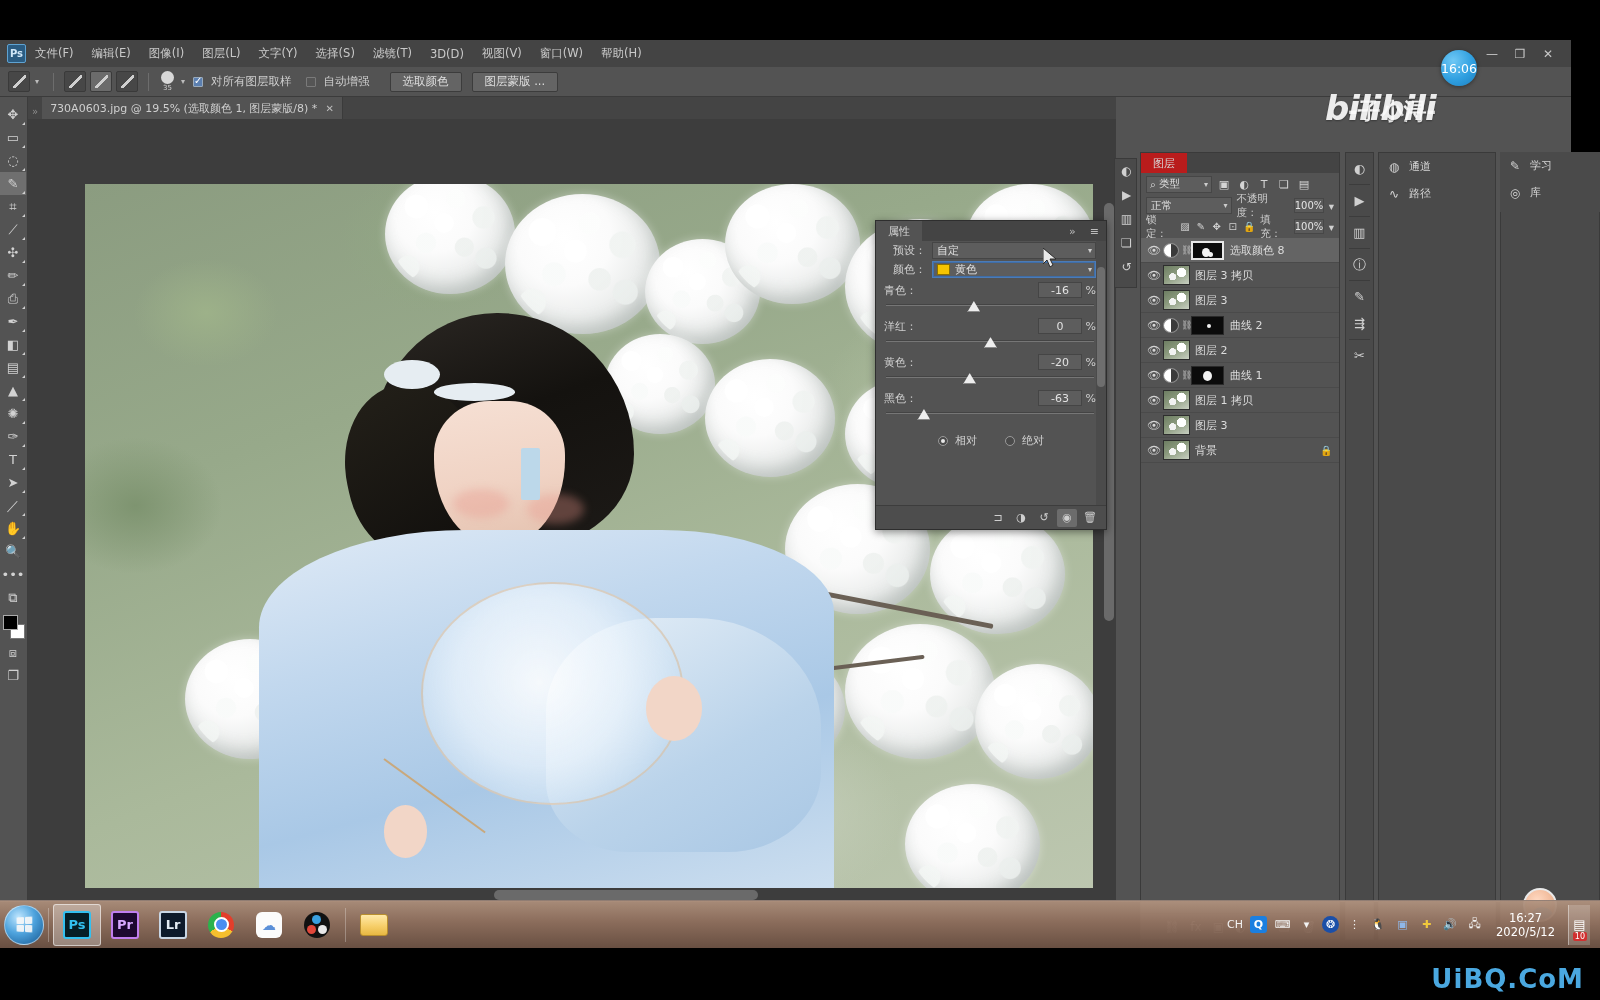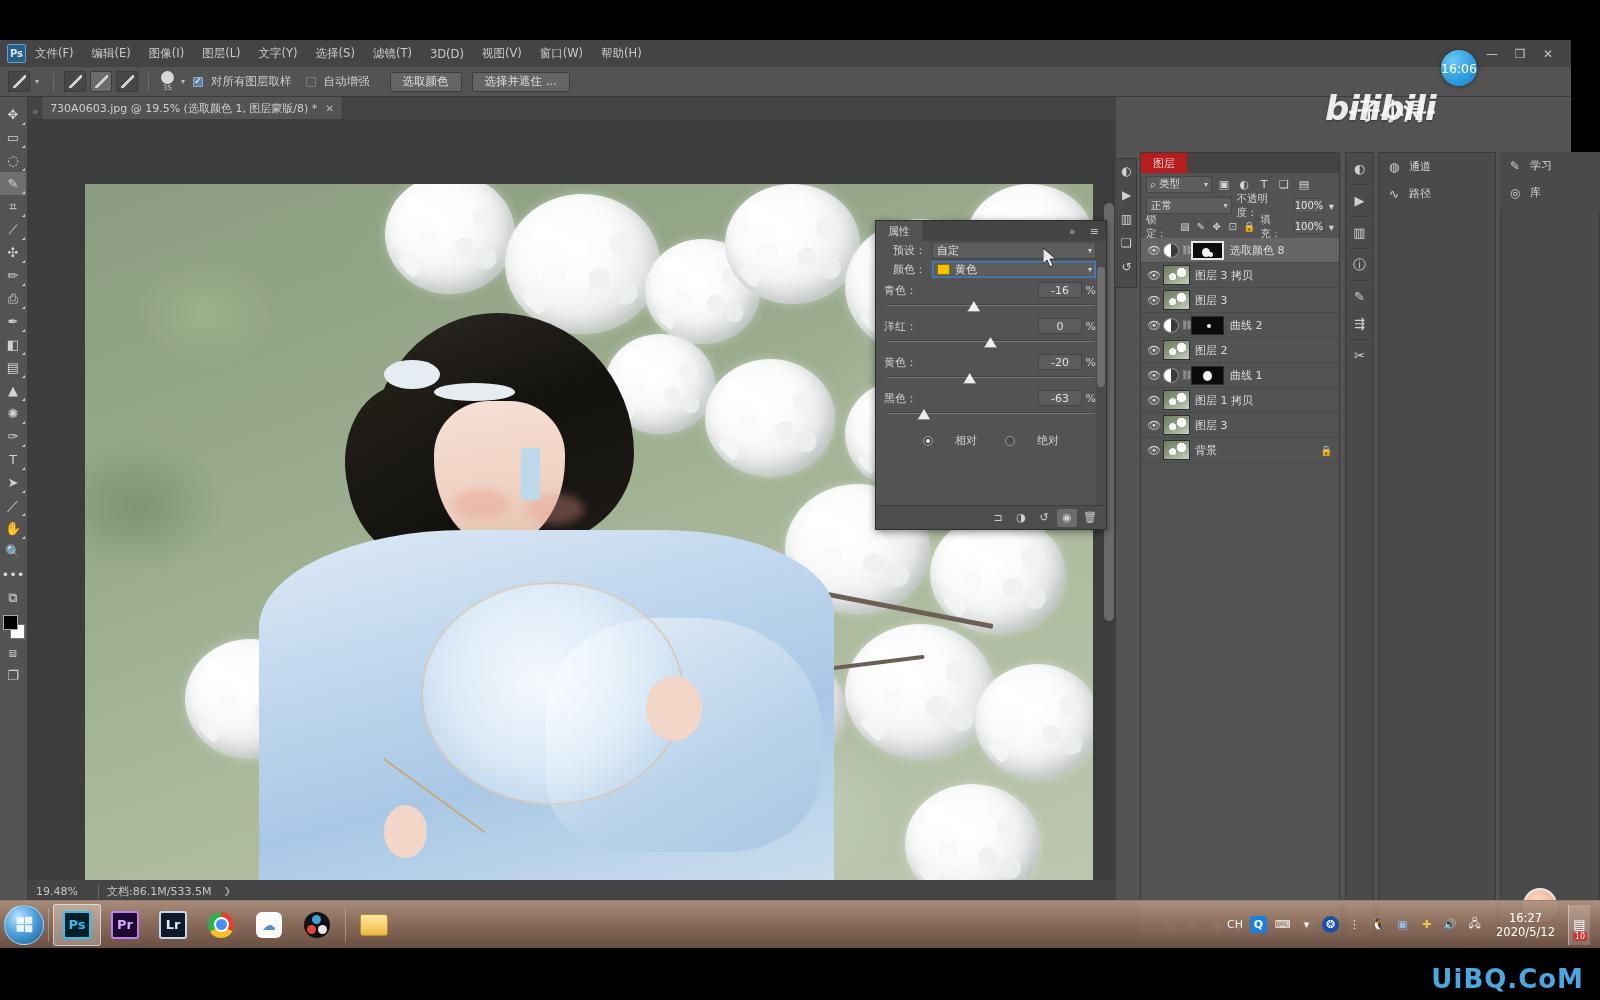--- a/index.html
+++ b/index.html
@@ -167,21 +167,21 @@
   .sl-label { color:#cfcfcf; font-size:11px; flex:1; }
   .sl-val { width:44px; height:16px; background:#5d5d5d; border:1px solid #454545; color:#e2e2e2;
             font-size:11px; text-align:center; line-height:15px; }
   .sl-pct { color:#cfcfcf; font-size:11px; width:14px; text-align:right; }
   .sl-track { position:relative; height:14px; margin:3px 2px 0 2px; }
   .sl-line { position:absolute; left:0; right:0; top:3px; height:2px; background:#767676; border-top:1px solid #444; }
   .sl-thumb { position:absolute; top:0px; width:13px; height:11px; margin-left:-6px;
               background:#eeeeee; border:1px solid #8a8a8a;
               clip-path: polygon(50% 0%, 100% 100%, 0% 100%); }
   .radios { display:flex; justify-content:center; gap:28px; margin-top:10px; }
-  .radio { display:flex; align-items:center; gap:22px; color:#d2d2d2; font-size:11px; }
+  .radio { display:flex; align-items:center; gap:7px; color:#d2d2d2; font-size:11px; }
   .rd { width:10px; height:10px; border-radius:50%; border:1px solid #9a9a9a; background:#4a4a4a; position:relative; }
   .rd.on:after { content:""; position:absolute; left:2px; top:2px; width:4px; height:4px; border-radius:50%; background:#e8e8e8; }
   .props-foot { position:absolute; left:0; bottom:0; width:100%; height:24px; background:#4d4d4d;
                 border-top:1px solid #3d3d3d; display:flex; align-items:center; justify-content:flex-end;
                 gap:3px; padding-right:6px; }
   .pf-btn { width:20px; height:18px; display:flex; align-items:center; justify-content:center;
             color:#cfcfcf; font-size:11px; border-radius:2px; }
   .pf-btn.on { background:#6c6c6c; }
   .props-vscroll { position:absolute; right:0; top:20px; width:10px; bottom:24px; background:#4b4b4b; }
   .props-vthumb { position:absolute; right:1px; top:26px; width:8px; height:120px; background:#6e6e6e; border-radius:4px; }
@@ -356,21 +356,21 @@
       <div class="brush-preview">
         <div class="brush-dot"></div>
         <div class="brush-size">35</div>
       </div>
       <span class="caret">▾</span>
       <span class="chk"></span>
       <span class="opt-label">对所有图层取样</span>
       <span class="chk off"></span>
       <span class="opt-label">自动增强</span>
       <div class="opt-btn">选取颜色</div>
-      <div class="opt-btn">选择并遮住 ...</div>
+      <div class="opt-btn">图层蒙版 ...</div>
     </div>
 
     <div class="toolbar">
       <div class="tool">✥<span class="tri"></span></div>
       <div class="tool">▭<span class="tri"></span></div>
       <div class="tool">◌<span class="tri"></span></div>
       <div class="tool sel">✎<span class="tri"></span></div>
       <div class="tool">⌗<span class="tri"></span></div>
       <div class="tool">⟋<span class="tri"></span></div>
       <div class="tool">✣<span class="tri"></span></div>
@@ -451,26 +451,20 @@
       </div>
 
       <div class="canv-vscroll">
         <div class="canv-vthumb"></div>
       </div>
       <div class="canv-hscroll">
         <div class="canv-hthumb"></div>
       </div>
     </div>
 
-    <div class="statusbar">
-      <div class="st-zoom">19.48%</div>
-      <div class="st-sep"></div>
-      <div class="st-doc">文档:86.1M/533.5M</div>
-      <div class="st-arrow">❯</div>
-    </div>
 
     <div class="mini-dock">
       <div class="mini-ico">◐</div>
       <div class="mini-ico">▶</div>
       <div class="mini-ico">▥</div>
       <div class="mini-ico">❏</div>
       <div class="mini-ico">↺</div>
     </div>
 
     <div class="props">

